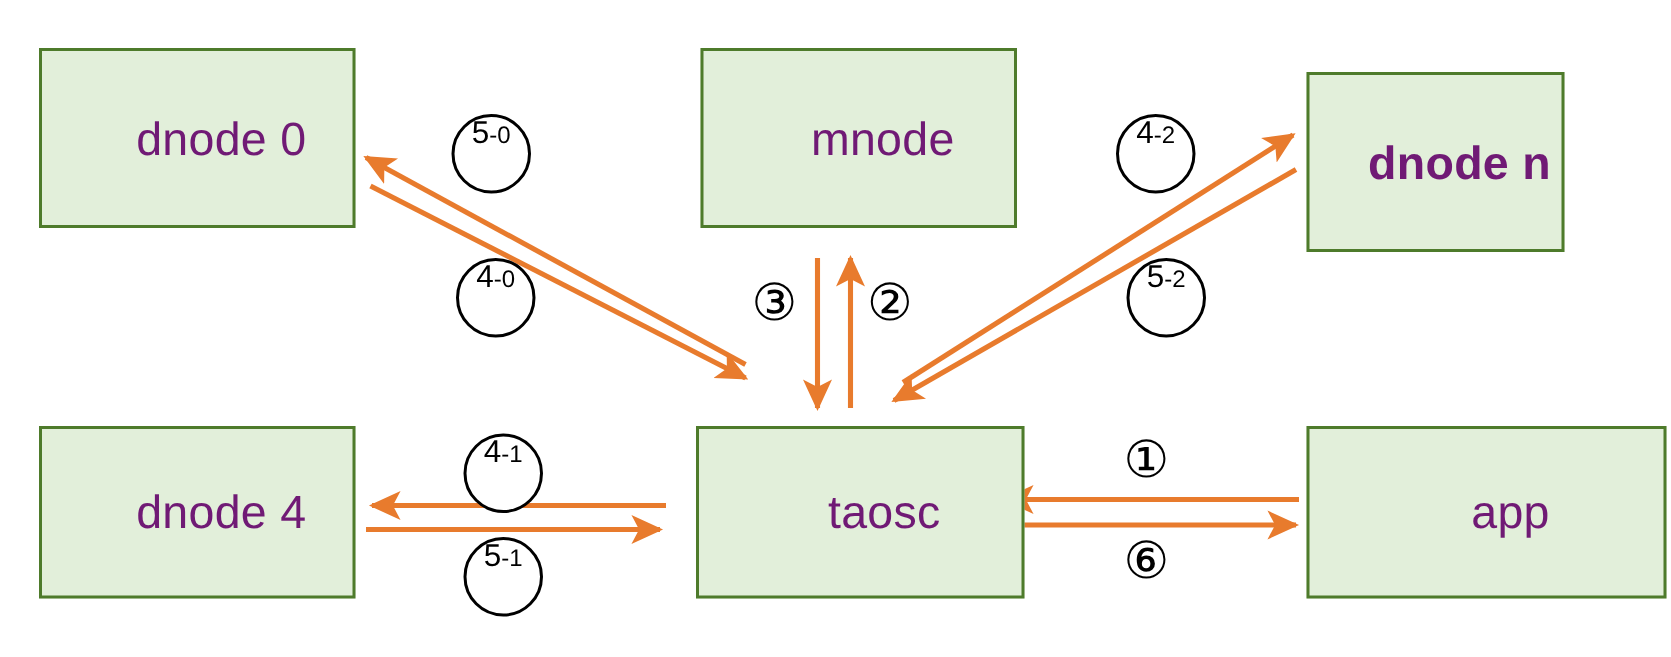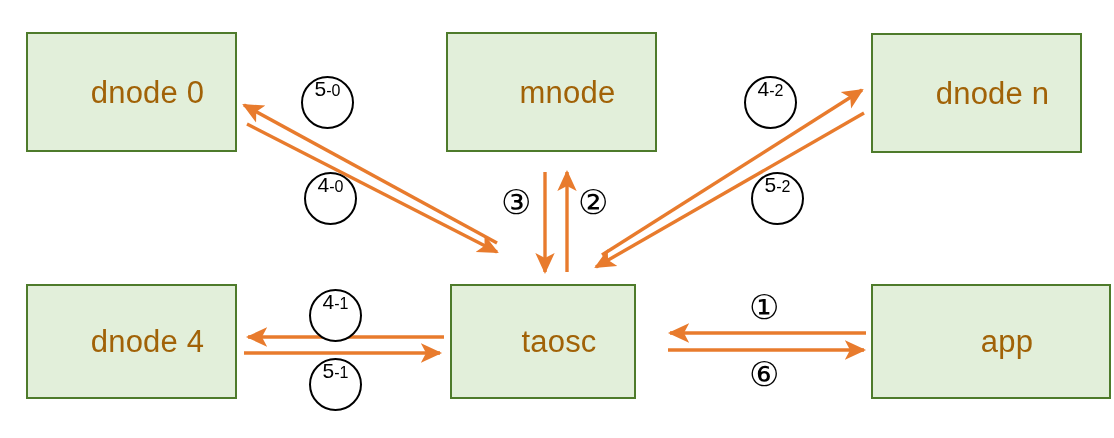--- a/index.html
+++ b/index.html
@@ -31,21 +31,21 @@
     box-sizing: border-box;
     border: 2px solid #4E7B2B;
     background: #E2EFDA;
     display: flex;
     align-items: center;
     justify-content: center;
   }
   .node-label {
     font-family: "Liberation Sans", "DejaVu Sans", sans-serif;
     font-size: 31px;
-    color: #a16207;
+    color: #701a75;
     line-height: 1;
     letter-spacing: 0.2px;
     white-space: nowrap;
     margin-left: 32px;
   }
   .step-badge {
     position: absolute;
     box-sizing: border-box;
     border: 2.4px solid #000000;
     background: #ffffff;
@@ -104,33 +104,33 @@
 
     <line x1="866" y1="333" x2="670" y2="333" stroke="#E87B2D" stroke-width="3.4" marker-end="url(#arrowhead)"></line>
 
     <line x1="668" y1="350" x2="864" y2="350" stroke="#E87B2D" stroke-width="3.4" marker-end="url(#arrowhead)"></line>
   </svg>
 
   <div class="node-box" style="left:26px; top:32px; width:211px; height:120px;">
     <span class="node-label">dnode 0</span>
   </div>
 
-  <div class="node-box" style="left:446px; top:32px; width:211px; height:120px;">
+  <div class="node-box" style="left:467px; top:32px; width:211px; height:120px;">
     <span class="node-label">mnode</span>
   </div>
 
-  <div class="node-box" style="left:871px; top:33px; width:211px; height:120px;">
+  <div class="node-box" style="left:871px; top:48px; width:172px; height:120px;font-weight:bold;">
     <span class="node-label">dnode n</span>
   </div>
 
   <div class="node-box" style="left:26px; top:284px; width:211px; height:115px;">
     <span class="node-label">dnode 4</span>
   </div>
 
-  <div class="node-box" style="left:450px; top:284px; width:186px; height:115px;">
+  <div class="node-box" style="left:464px; top:284px; width:219px; height:115px;">
     <span class="node-label">taosc</span>
   </div>
 
   <div class="node-box" style="left:871px; top:284px; width:240px; height:115px;">
     <span class="node-label">app</span>
   </div>
 
   <div class="step-badge" style="left:301px; top:76px; width:53px; height:53px;">
     <span class="badge-main">5</span>
     <span class="badge-sub">-0</span>

